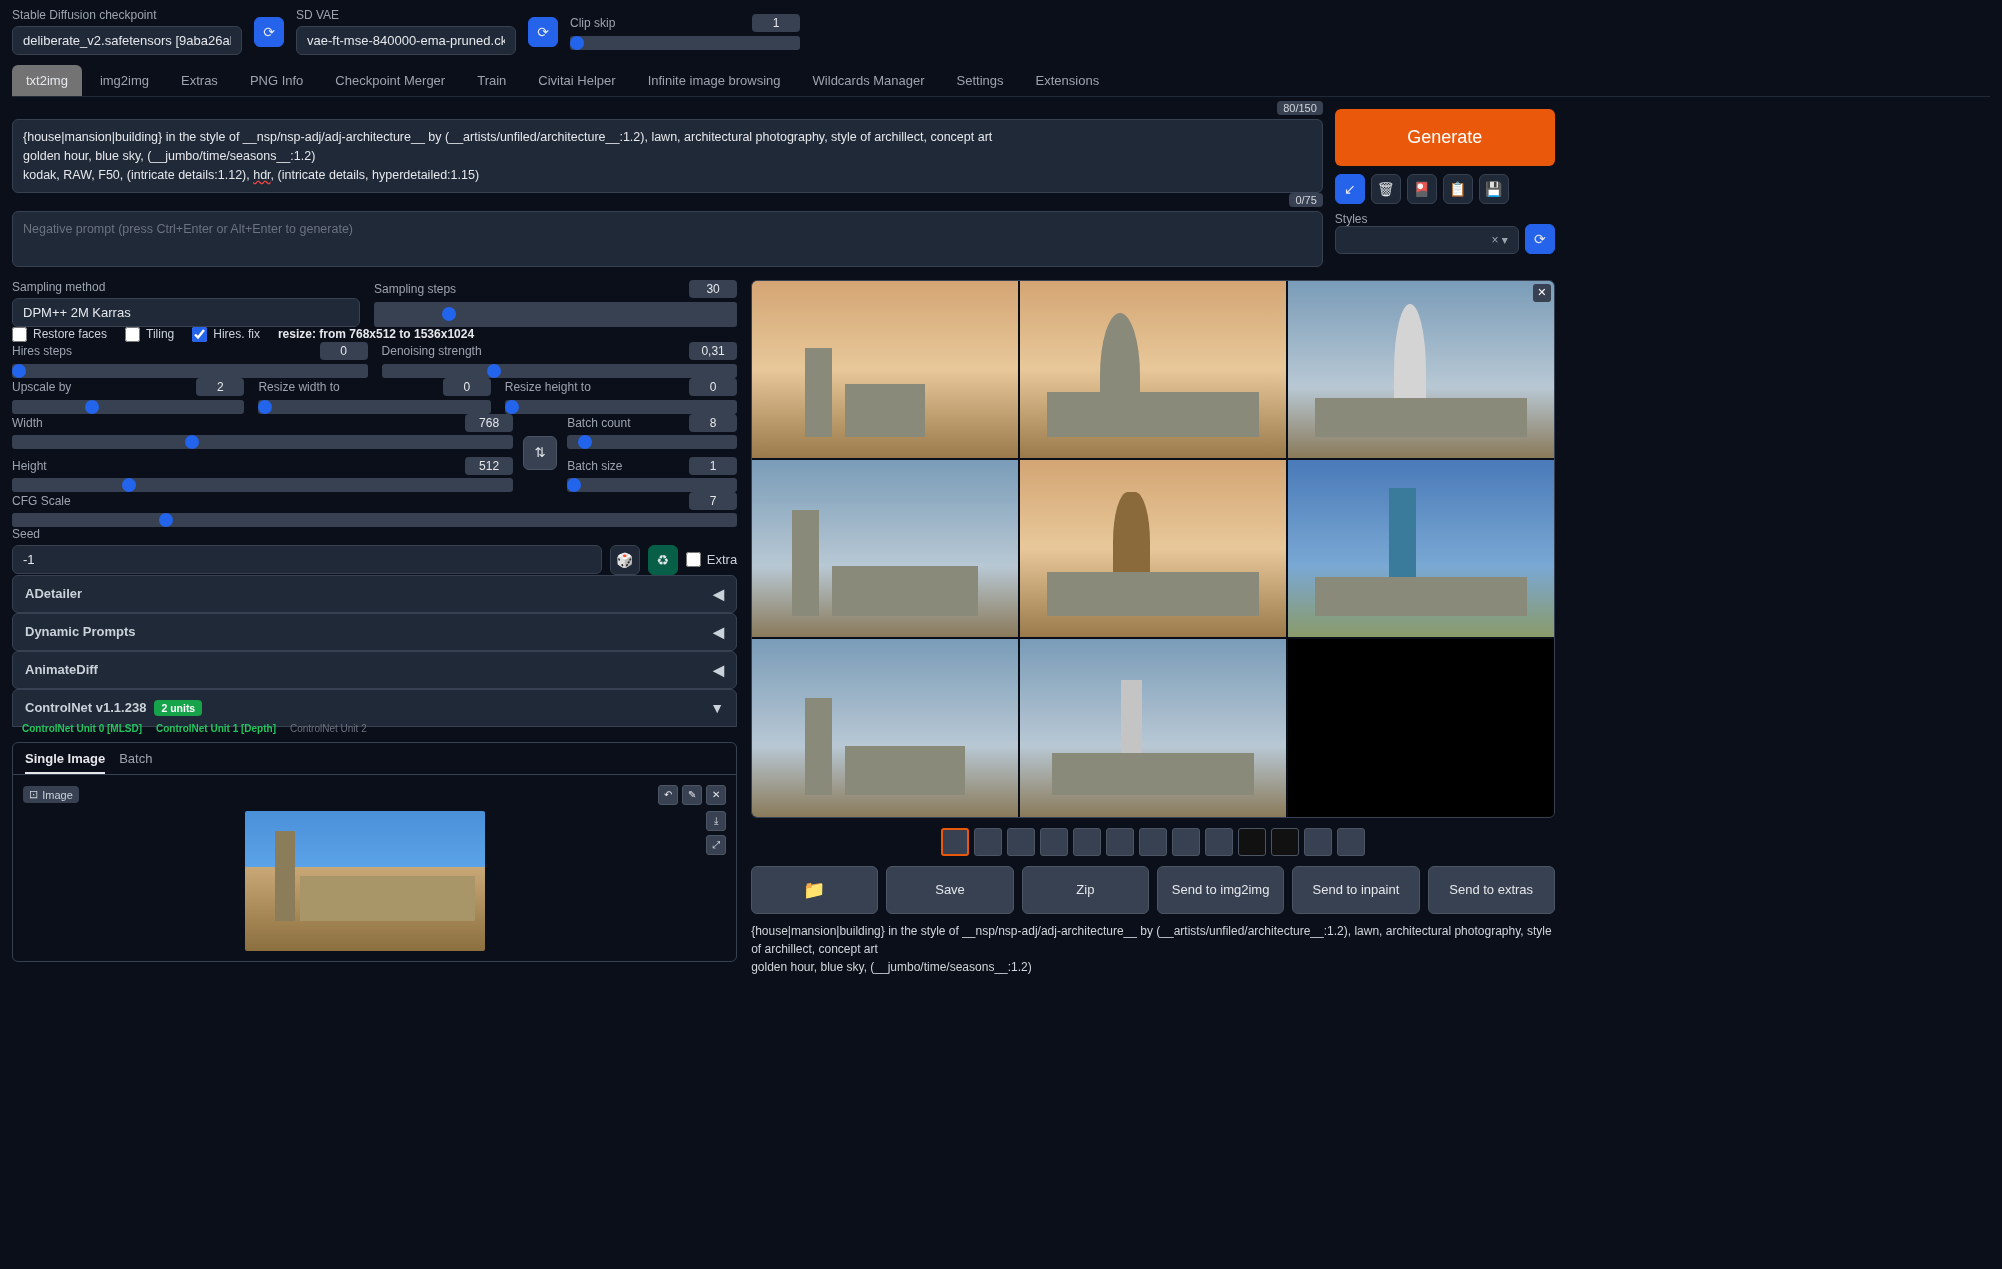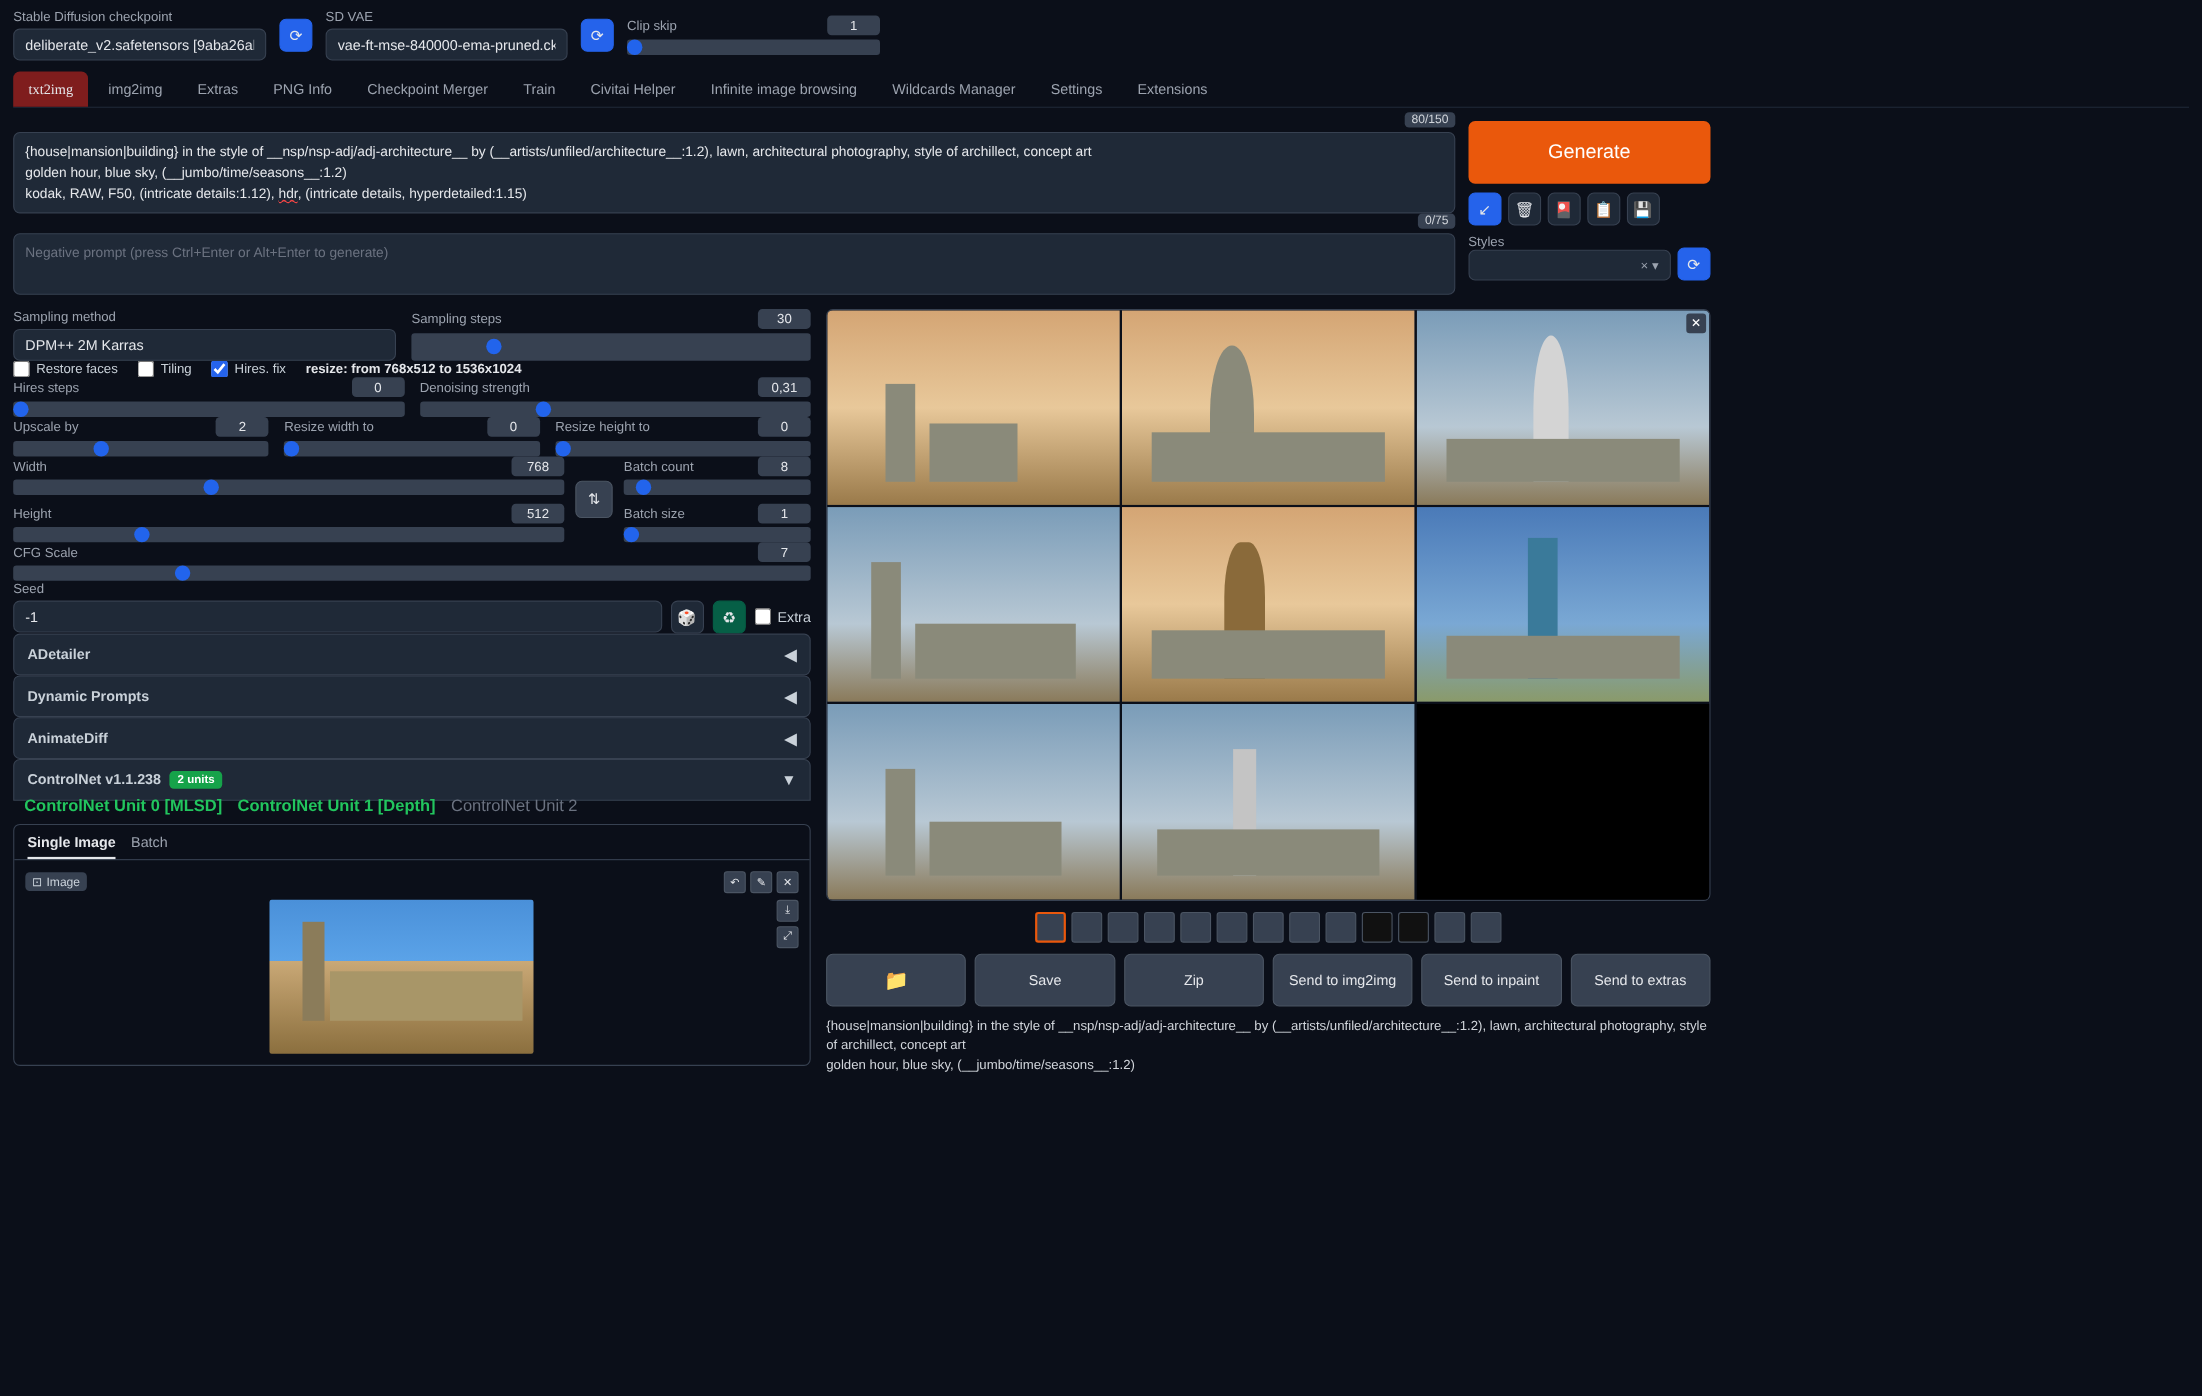--- a/index.html
+++ b/index.html
@@ -61,21 +61,21 @@
   font-size: 12px;
 }
 .tabs { display: flex; gap: 4px; border-bottom: 1px solid #1f2937; margin-bottom: 8px; flex-wrap: wrap; }
 .tab {
   padding: 8px 14px;
   color: #9ca3af;
   cursor: pointer;
   border-radius: 6px 6px 0 0;
   font-size: 13px;
 }
-.tab.active { background: #7f1d1d; color: #e5e7eb; font-family: Liberation Serif, serif; }
+.tab.active { background: #737373; color: #e5e7eb; }
 .main-layout { display: flex; gap: 12px; }
 .prompt-wrap { position: relative; }
 .prompt-box {
   background: #1f2937;
   border: 1px solid #374151;
   border-radius: 6px;
   padding: 8px 10px;
   font-size: 12.5px;
   line-height: 1.5;
   color: #e5e7eb;
@@ -161,21 +161,21 @@
 .acc-arrow { font-size: 14px; }
 .controlnet-head { display: flex; align-items: center; gap: 8px; }
 .badge {
   background: #16a34a;
   color: #fff;
   font-size: 10.5px;
   padding: 2px 7px;
   border-radius: 4px;
   font-weight: 600;
 }
-.cn-tabs { display: flex; gap: 14px; padding: 6px 0 8px 10px; font-size: 15px; text-align: center; }
+.cn-tabs { display: flex; gap: 14px; padding: 6px 0 8px 10px; font-size: 10px; text-align: center; }
 .cn-tab { cursor: pointer; color: #6b7280; }
 .cn-tab.active { color: #22c55e; font-weight: 600; }
 .cn-subtabs { display: flex; gap: 14px; padding: 8px 12px; border-bottom: 1px solid #374151; font-size: 13px; }
 .cn-subtab { cursor: pointer; color: #9ca3af; }
 .cn-subtab.active { color: #e5e7eb; font-weight: 600; border-bottom: 2px solid #e5e7eb; padding-bottom: 6px; margin-bottom: -8px; }
 .cn-body { border: 1px solid #374151; border-radius: 6px; }
 .cn-image-area { padding: 10px; }
 .cn-image-head { display: flex; justify-content: space-between; align-items: center; margin-bottom: 6px; }
 .img-label { background: #374151; padding: 2px 6px; border-radius: 4px; font-size: 11px; display: inline-flex; gap: 4px; align-items: center; }
 .img-tools { display: flex; gap: 4px; }

